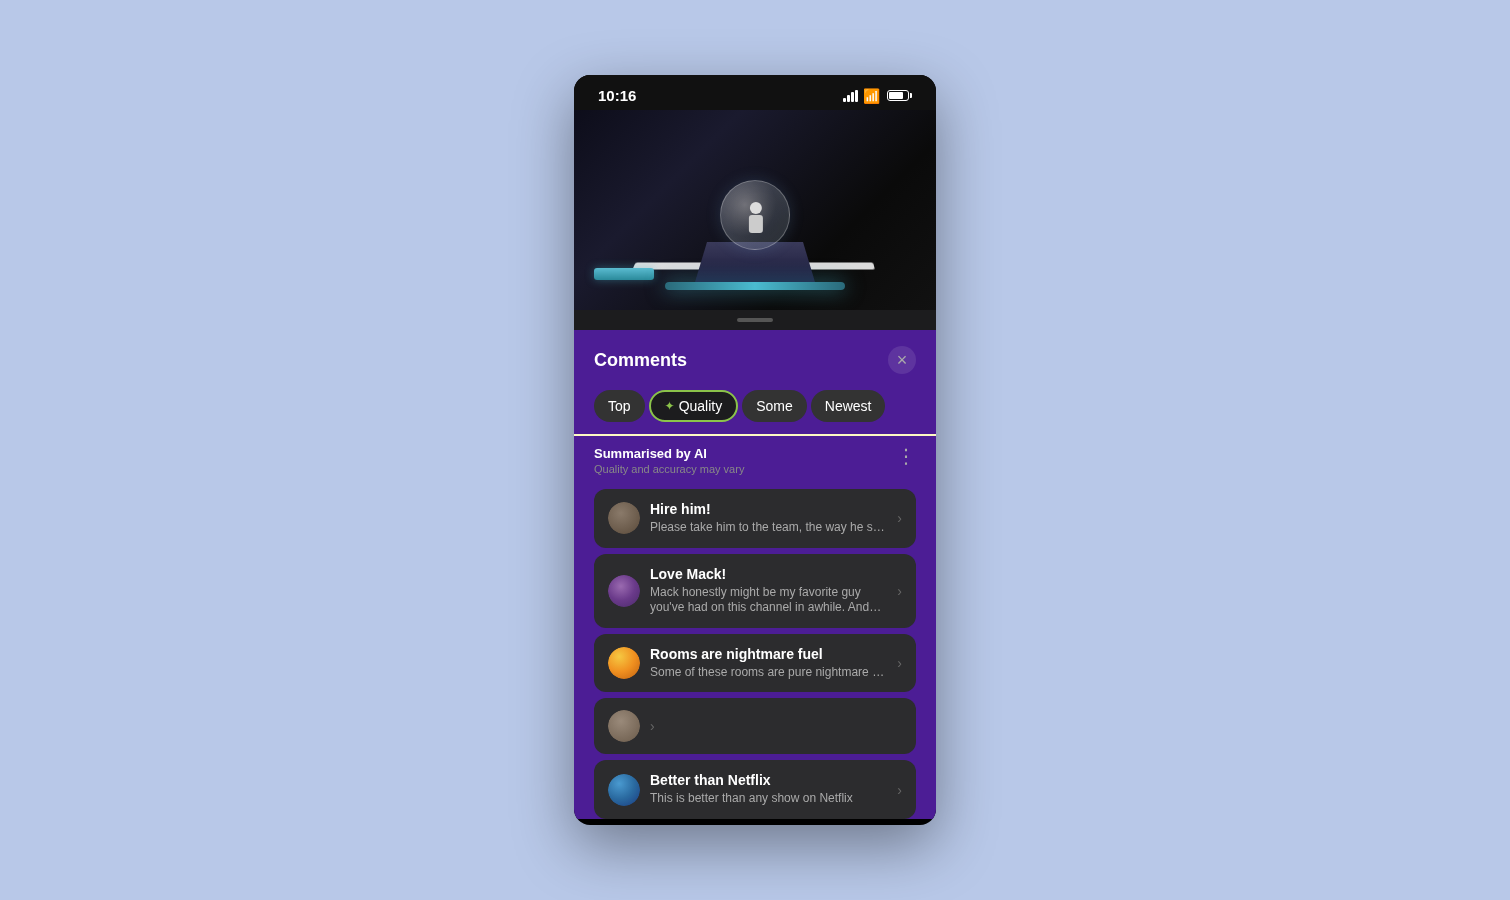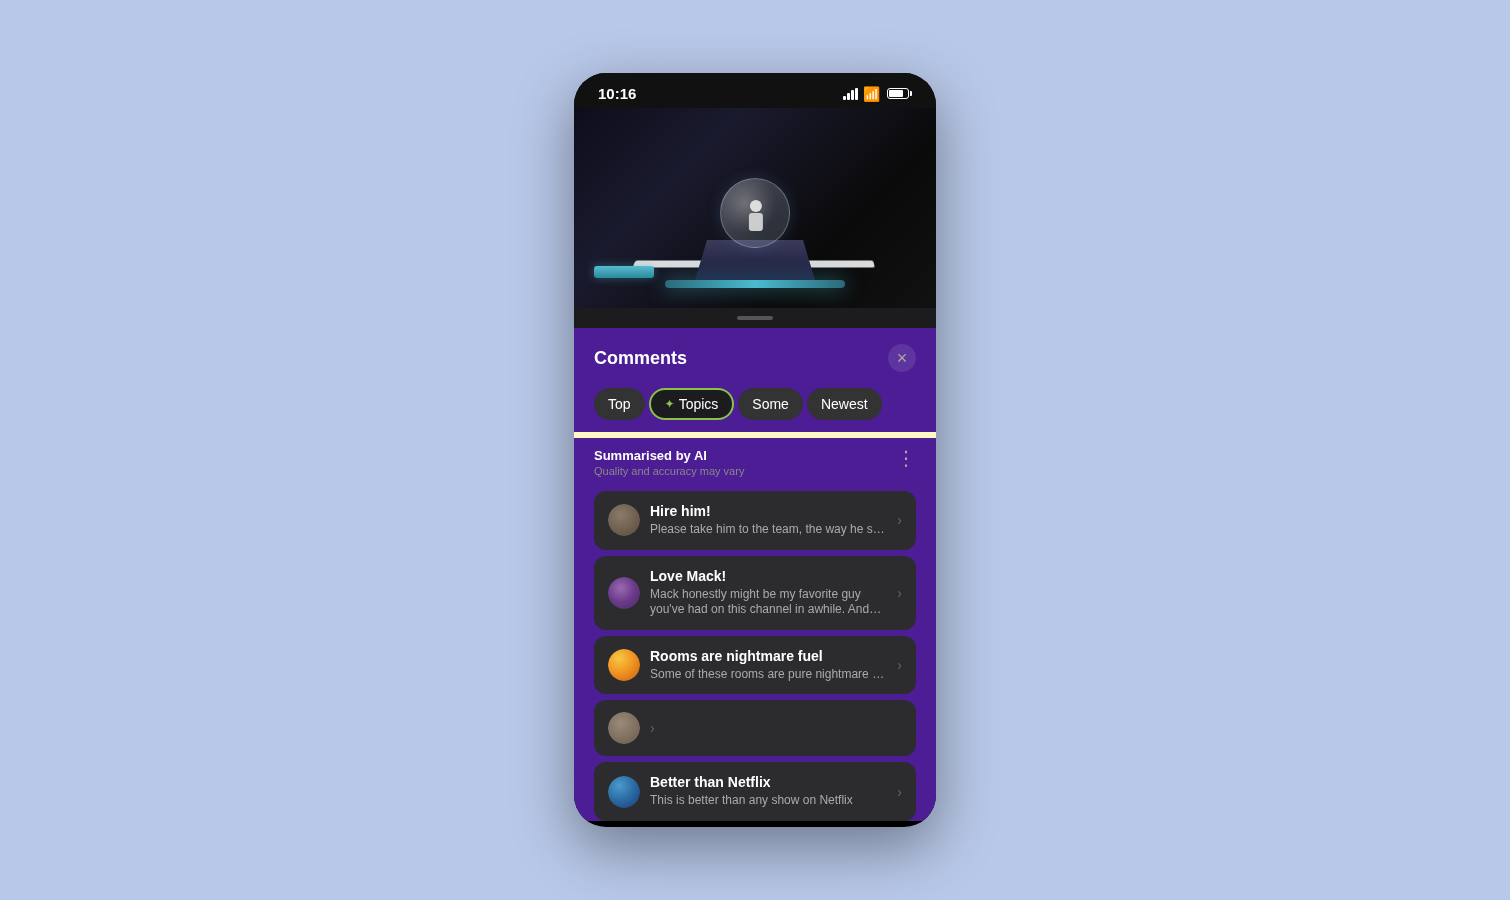--- a/index.html
+++ b/index.html
@@ -9,21 +9,21 @@
       display: flex;
       justify-content: center;
       align-items: center;
       min-height: 100vh;
       font-family: -apple-system, BlinkMacSystemFont, 'Helvetica Neue', Arial, sans-serif;
     }
 
     .phone-container {
       width: 362px;
       background: #000;
-      border-radius: 32px;
+      border-radius: 16px;
       overflow: hidden;
       box-shadow: 0 20px 60px rgba(0,0,0,0.4);
       position: relative;
     }
 
     .status-bar {
       background: #111;
       display: flex;
       justify-content: space-between;
       align-items: center;
@@ -225,21 +225,21 @@
 
     .tab-btn.timed, .tab-btn.newest {
       background: #333;
     }
 
     .ai-summary-header {
       display: flex;
       justify-content: space-between;
       align-items: flex-start;
       padding: 10px 20px 8px;
-      border-top: 6px solid #fef9c3;
+      border-top: 2px solid #fef9c3;
     }
 
     .ai-summary-text .ai-title {
       color: #fff;
       font-size: 13px;
       font-weight: 600;
     }
 
     .ai-summary-text .ai-subtitle {
       color: #888;
@@ -442,21 +442,21 @@
 
     <div class="comments-header">
       <span class="comments-title">Comments</span>
       <div class="close-btn">×</div>
     </div>
 
     <div class="tabs-row">
       <button class="tab-btn top">Top</button>
       <button class="tab-btn topics">
         <span class="spark">✦</span>
-        <span>Topics</span>
+        <span>Quality</span>
       </button>
       <button class="tab-btn timed">Some</button>
       <button class="tab-btn newest">Newest</button>
     </div>
 
     <div class="ai-summary-header">
       <div class="ai-summary-text">
         <div class="ai-title">Summarised by AI</div>
         <div class="ai-subtitle">Quality and accuracy may vary</div>
       </div>

